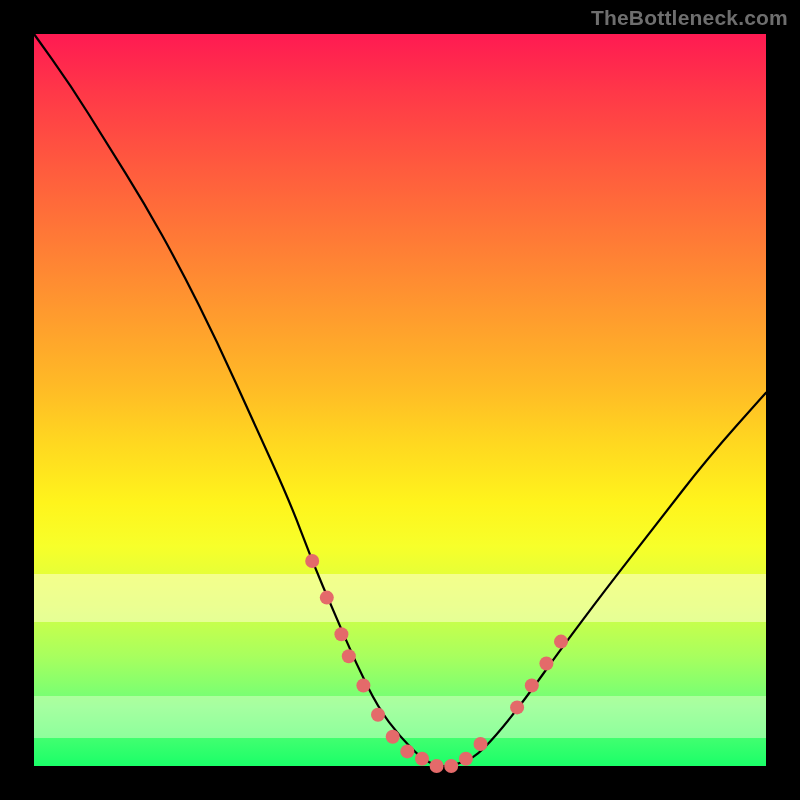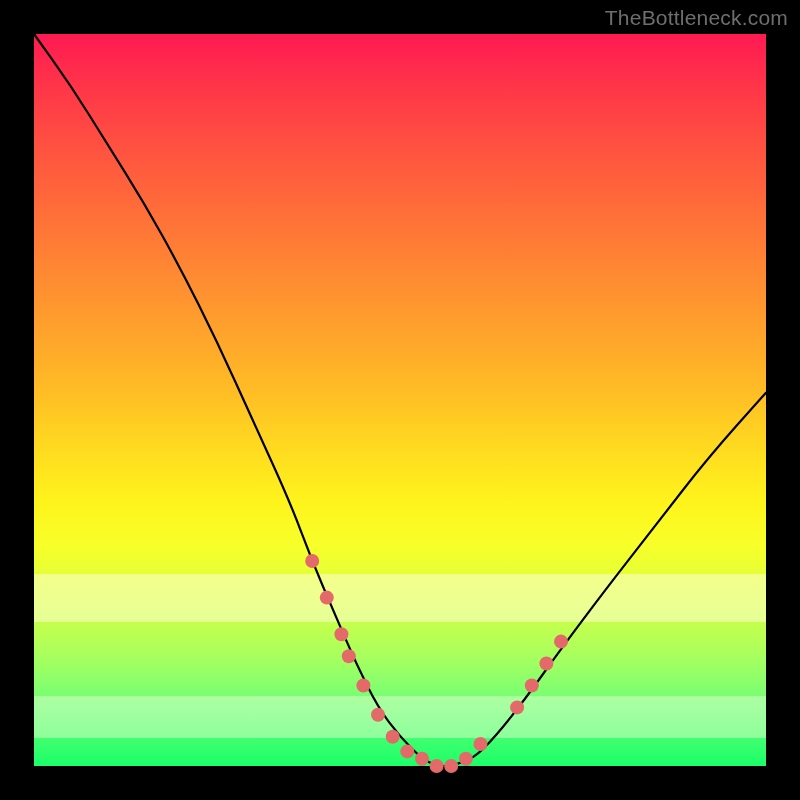--- a/index.html
+++ b/index.html
@@ -51,21 +51,21 @@
   }
   .band1 { top: 540px; height: 48px; background: rgba(255,255,210,0.55); }
   .band2 { top: 662px; height: 42px; background: rgba(235,255,210,0.45); }
   .watermark {
     position: absolute;
     top: 6px;
     right: 12px;
     color: #6e6e6e;
     font-size: 21px;
     letter-spacing: 0.2px;
-    font-weight: 400;
+    font-weight: 700;
   }
   svg.curve {
     position: absolute;
     left: 0;
     top: 0;
     width: 732px;
     height: 732px;
     overflow: visible;
   }
 </style>

